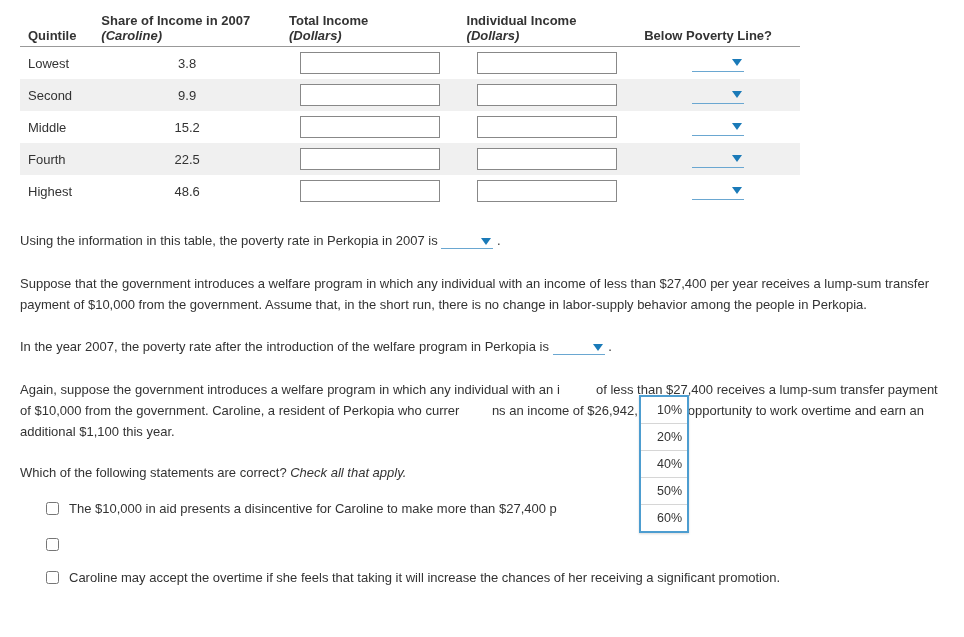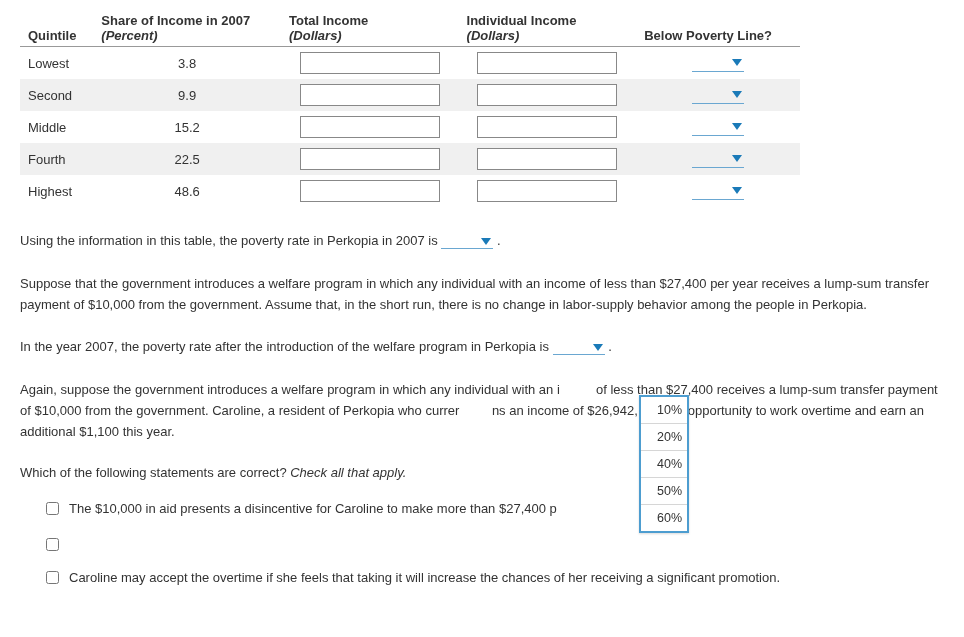--- a/index.html
+++ b/index.html
@@ -105,21 +105,21 @@
     .wrap { position: relative; }
   </style>
 </head>
 <body>
 
 <div class="wrap">
   <table class="income-table">
     <thead>
       <tr>
         <th class="left"><span>Quintile</span></th>
-        <th><span>Share of Income in 2007</span><span class="sub">(Percent)</span></th>
+        <th><span>Share of Income in 2007</span><span class="sub">(Caroline)</span></th>
         <th><span>Total Income</span><span class="sub">(Dollars)</span></th>
         <th><span>Individual Income</span><span class="sub">(Dollars)</span></th>
         <th><span>Below Poverty Line?</span></th>
       </tr>
     </thead>
     <tbody>
       <tr>
         <td class="left">Lowest</td>
         <td>3.8</td>
         <td><input class="text-input" style=""></td>

